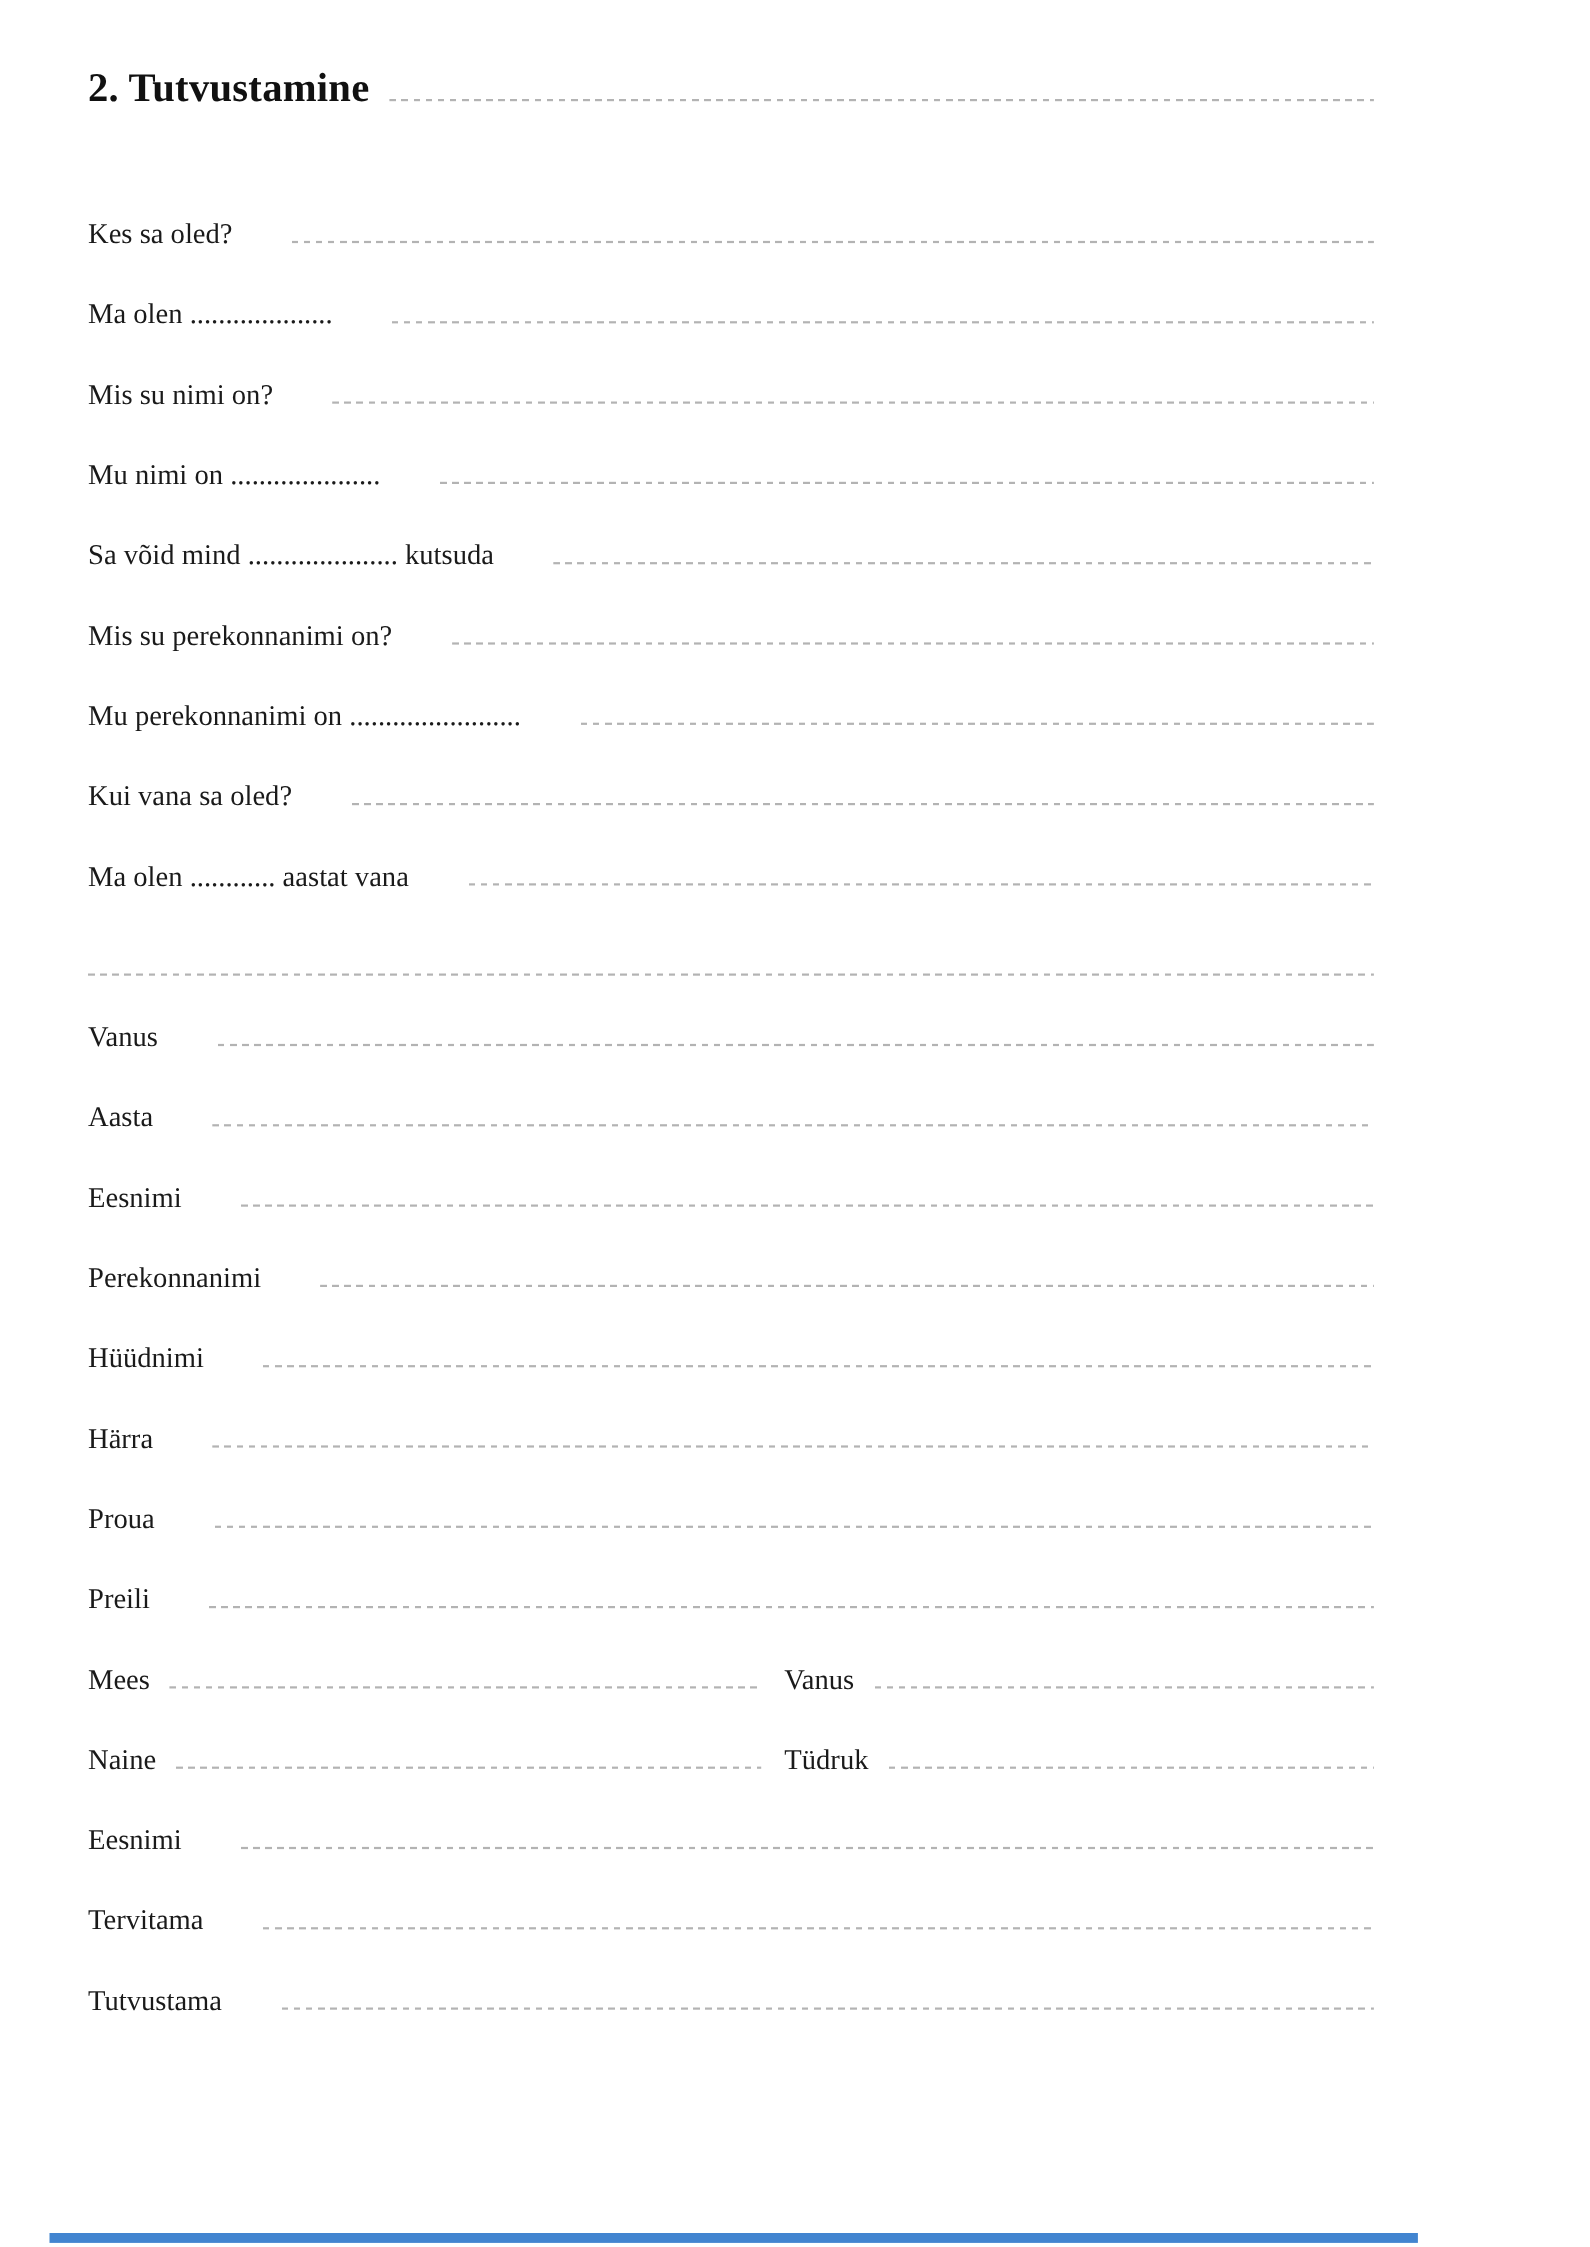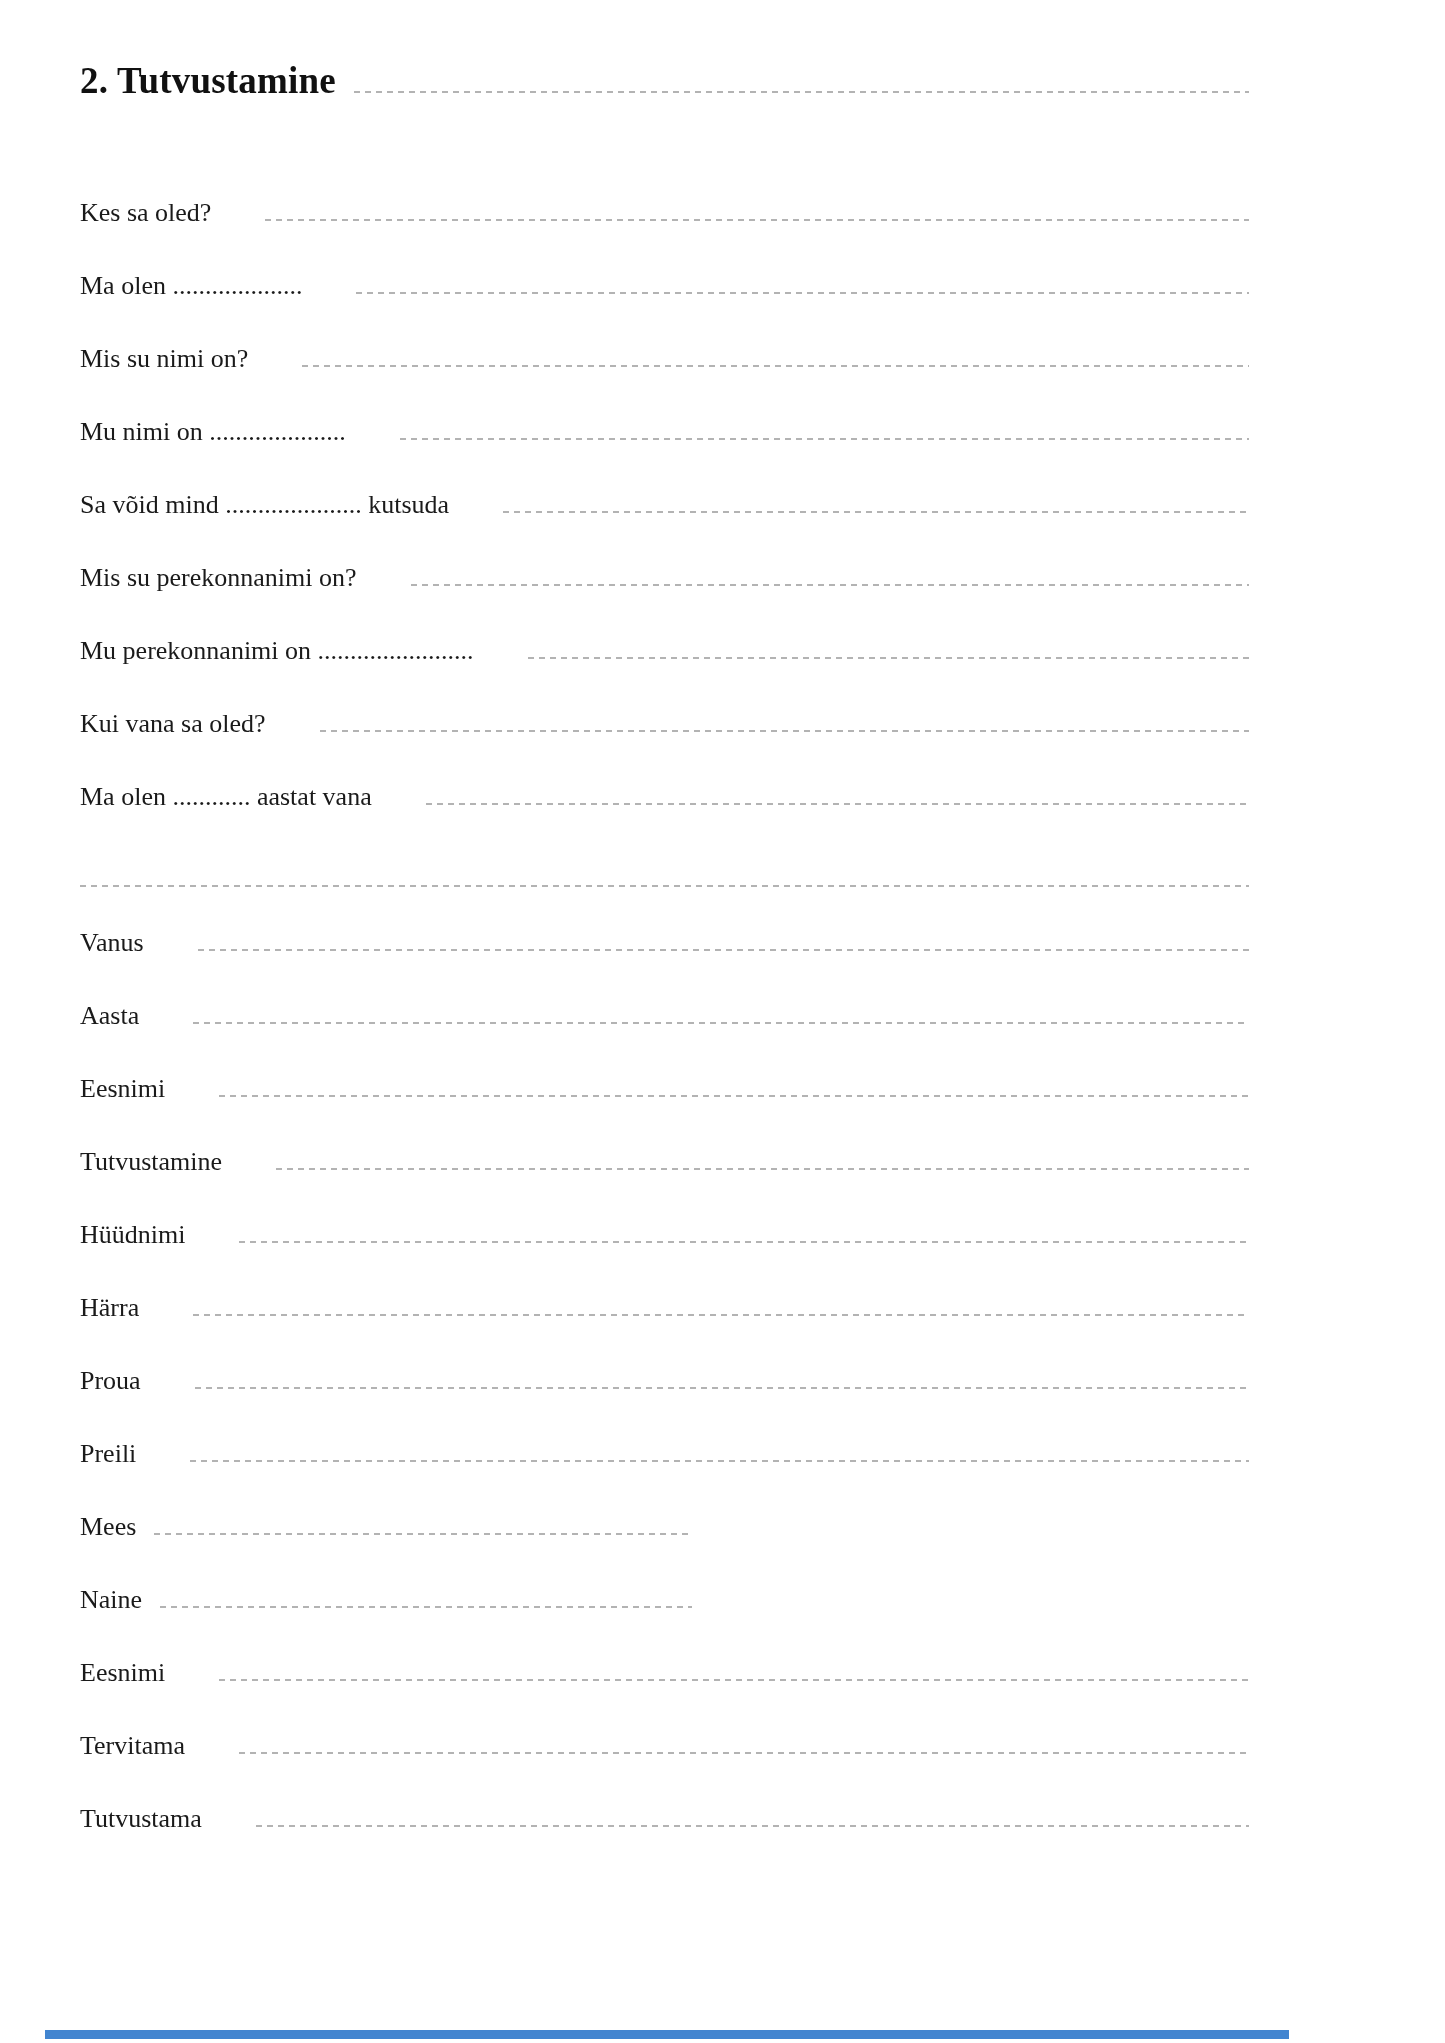--- a/index.html
+++ b/index.html
@@ -41,21 +41,21 @@
     white-space:nowrap;
   }
   .dline{
     flex:1 1 auto;
     height:2px;
     margin-left:18px;
     background:repeating-linear-gradient(90deg,#b3b3b3 0 6px,transparent 6px 11px);
   }
   .divider-row{display:flex;height:73px;}
   .divider-row .dline{margin-left:0;margin-top:32px;}
-  .pair-row{display:flex;height:73px;flex-direction:column;}
+  .pair-row{display:flex;height:73px;}
   .cell-left{
     display:flex;align-items:baseline;
     width:612px;flex:0 0 612px;
   }
   .cell-right{
     display:flex;align-items:baseline;
     flex:1 1 auto;margin-left:21px;
   }
   .footer-bar{
     position:absolute;
@@ -123,21 +123,21 @@
       </div>
       <div class="row">
         <span class="label">Aasta</span>
         <span class="dline"></span>
       </div>
       <div class="row">
         <span class="label">Eesnimi</span>
         <span class="dline"></span>
       </div>
       <div class="row">
-        <span class="label">Tutvustamine</span>
+        <span class="label">Perekonnanimi</span>
         <span class="dline"></span>
       </div>
       <div class="row">
         <span class="label">Hüüdnimi</span>
         <span class="dline"></span>
       </div>
       <div class="row">
         <span class="label">Härra</span>
         <span class="dline"></span>
       </div>

